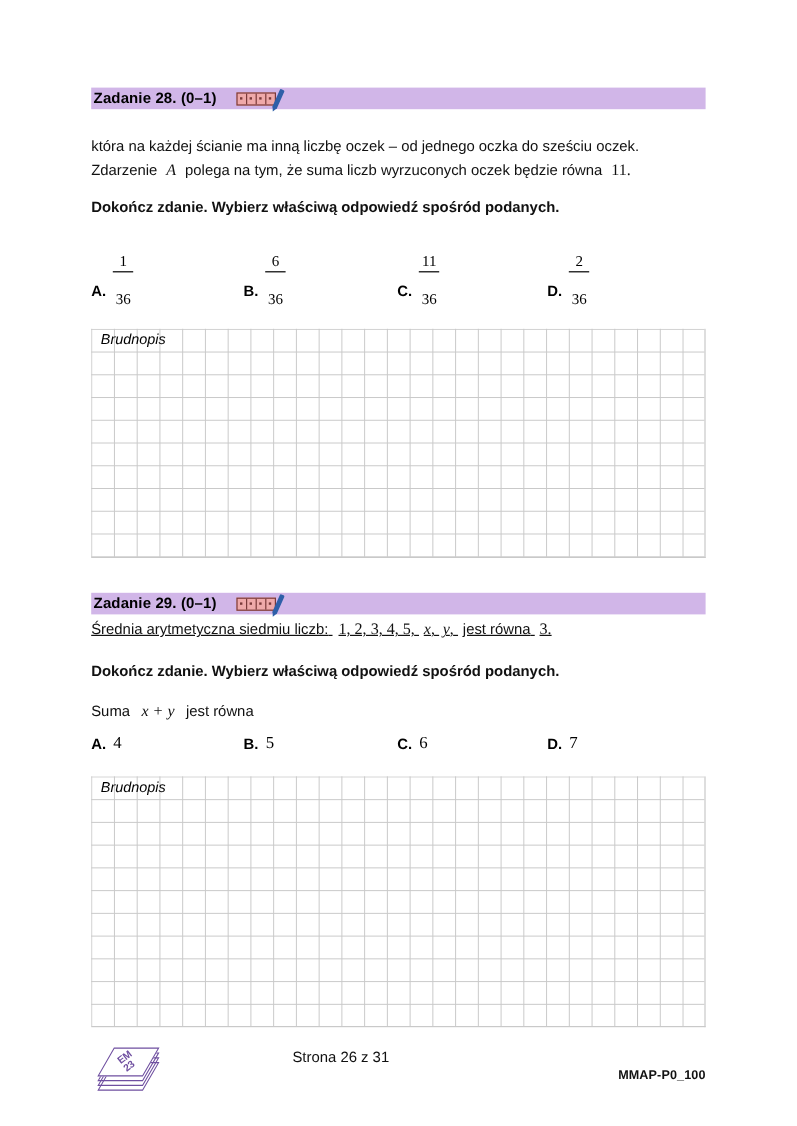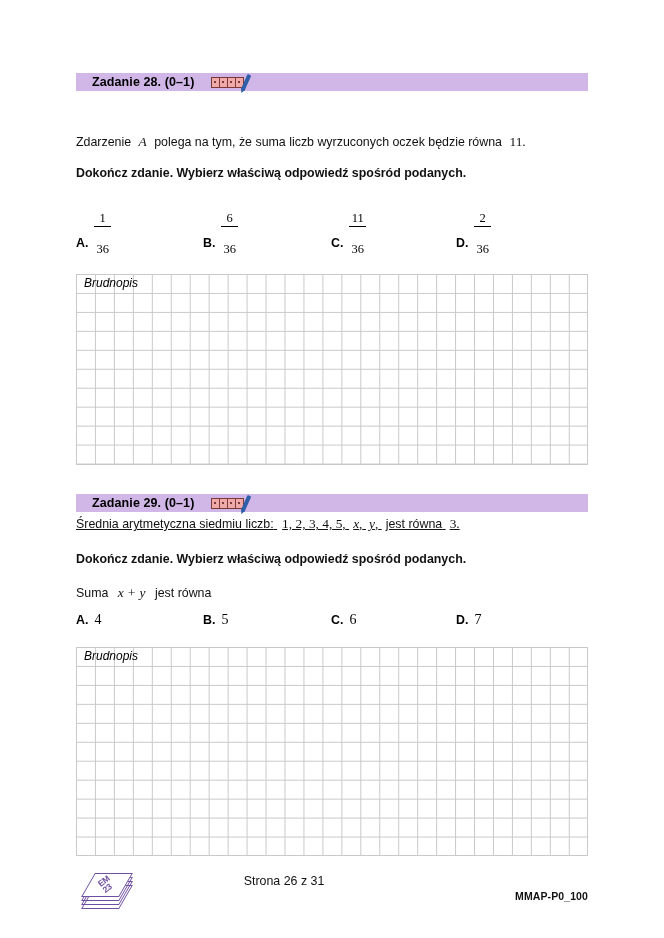--- a/index.html
+++ b/index.html
@@ -31,21 +31,21 @@
     width: 512px;
     height: 18px;
     background: #d1b6e8;
     display: flex;
     align-items: center;
   }
   .task-header-title {
     font-size: 12.5px;
     font-weight: bold;
     letter-spacing: 0.1px;
-    padding-left: 16px;
+    padding-left: 2px;
     white-space: nowrap;
   }
   .task-icon {
     position: relative;
     display: inline-block;
     width: 46px;
     height: 16px;
     margin-left: 17px;
   }
   .task-icon .boxes {
@@ -244,20 +244,21 @@
       <span class="boxes">
           <i></i>
           <i></i>
           <i></i>
           <i></i>
         </span>
       <span class="pen"></span>
     </span>
   </div>
 
+  <div class="para" style="top:113px;">która na każdej ścianie ma inną liczbę oczek – od jednego oczka do sześciu oczek.</div>
 
   <div class="para" style="top:132px;">
     <span>Zdarzenie</span>
     <span class="mathv" style="margin:0 4px;">A</span>
     <span>polega na tym, że suma liczb wyrzuconych oczek będzie równa</span>
     <span class="mathn" style="margin-left:4px;">11.</span>
   </div>
 
   <div class="para bold" style="top:164px;">Dokończ zdanie. Wybierz właściwą odpowiedź spośród podanych.</div>
 

